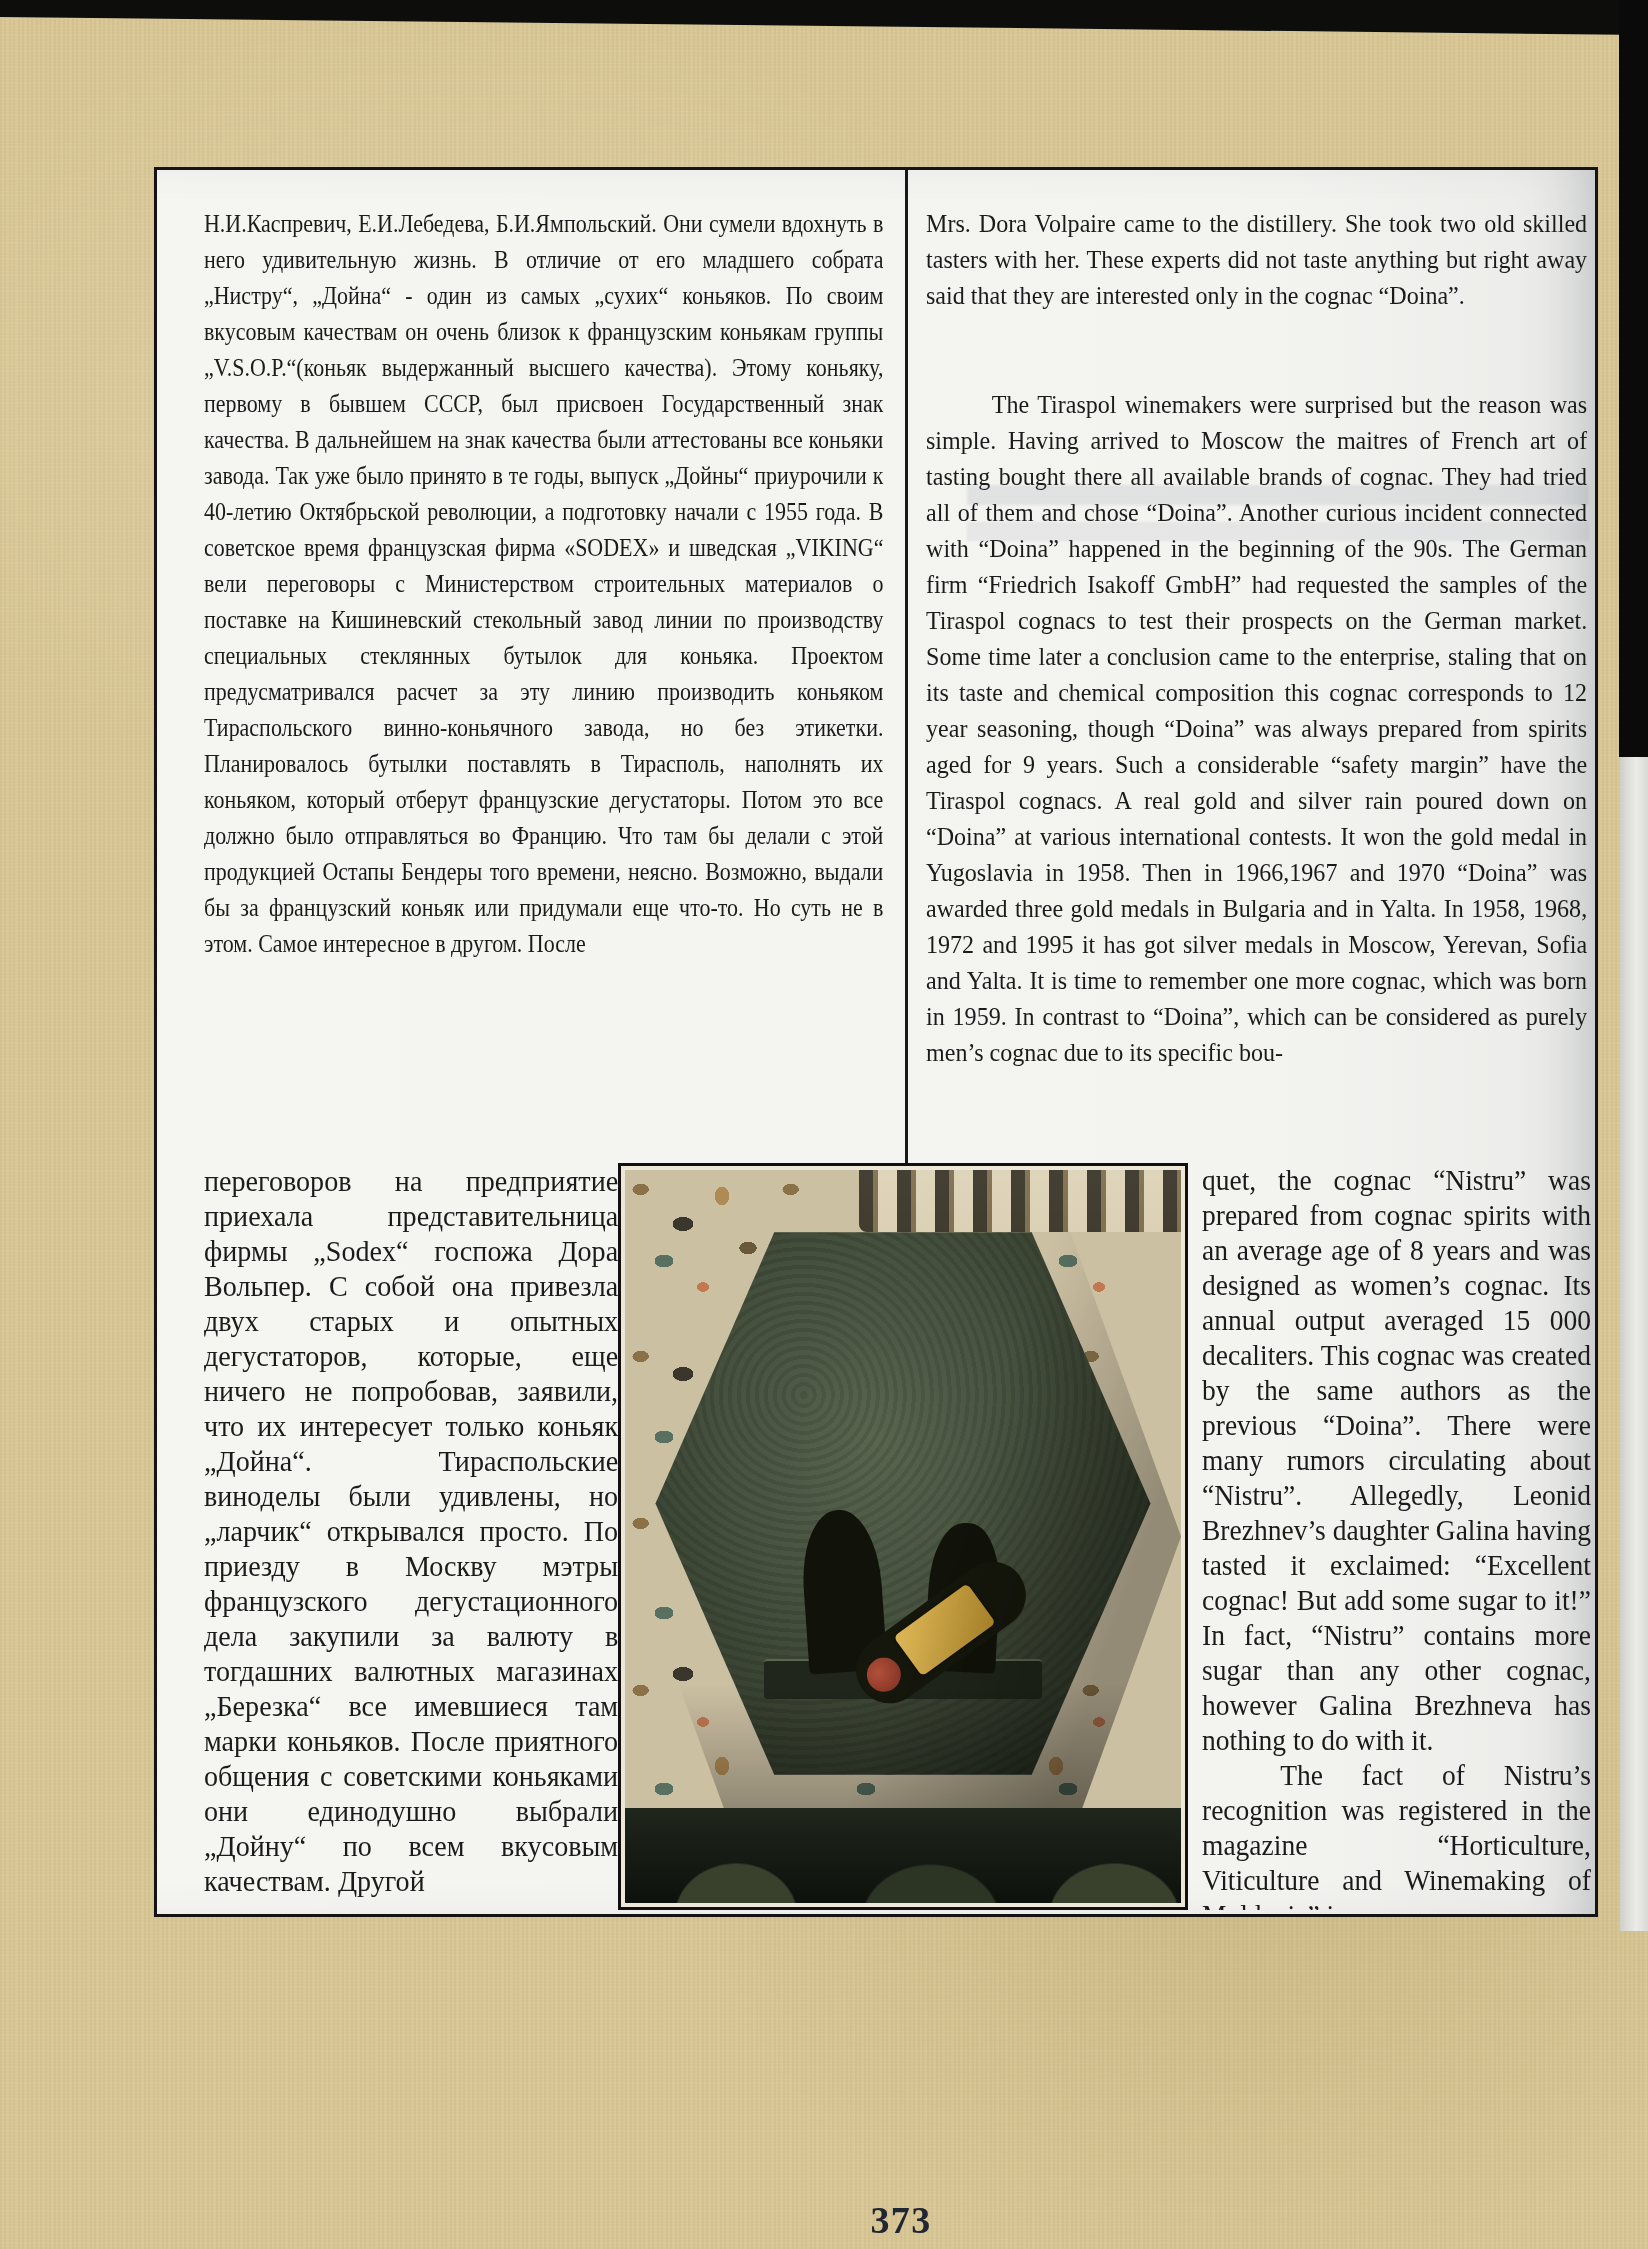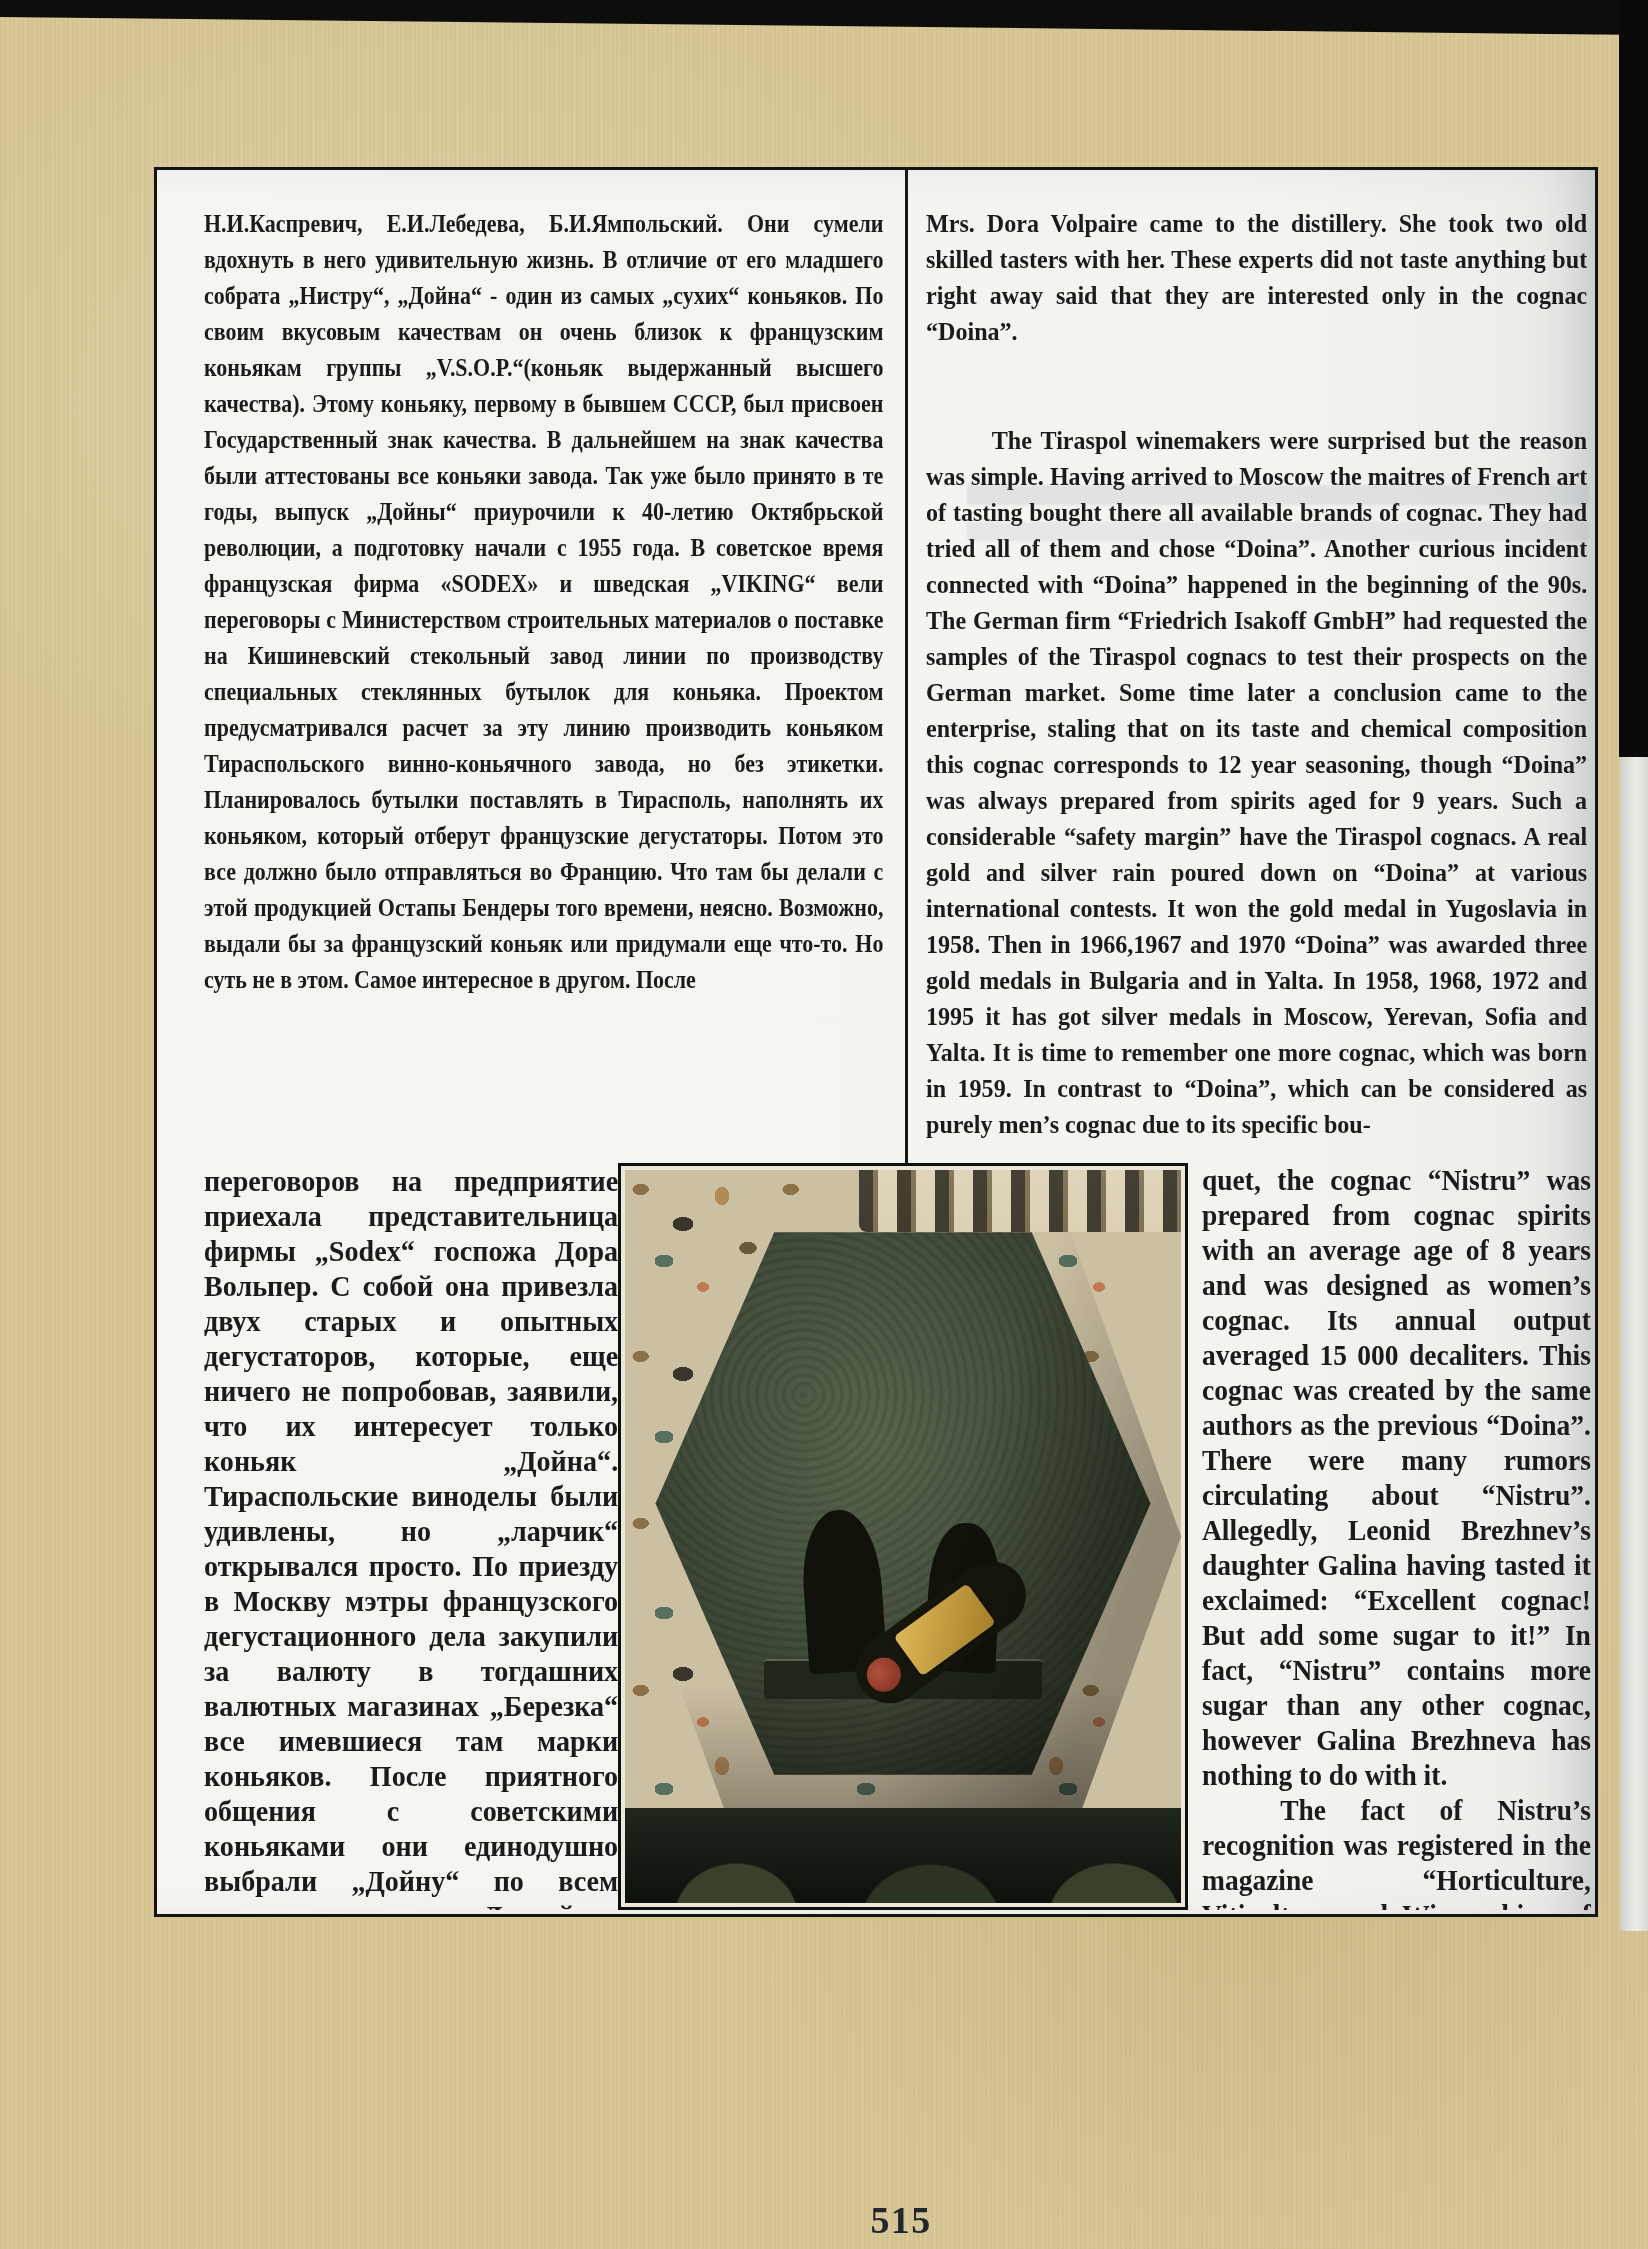--- a/index.html
+++ b/index.html
@@ -14,21 +14,21 @@
   
   .scan-top{position:absolute;left:0;top:0;width:1649px;height:41px;background:#0d0d0c;
     clip-path:polygon(0 0,1649px 0,1649px 35px,0 17px);}
   .scan-right{position:absolute;left:1619px;top:0;width:30px;height:757px;background:#0a0a0a;}
   .page-edge-right{position:absolute;left:1620px;top:757px;width:28.5px;height:1174px;
     background:linear-gradient(90deg,#cfcfca,#ebebe8 55%,#d8d8d3);}
   
   .content{position:absolute;left:154px;top:167px;width:1444px;height:1750px;
     background:linear-gradient(90deg,#f5f5f2 0%,#f3f3f0 78%,#ebebe9 100%);
     border:3.2px solid #141414;box-sizing:border-box;
-    box-shadow:inset -45px 0 58px -32px rgba(90,95,105,.30);font-weight:bold;}
+    box-shadow:inset -45px 0 58px -32px rgba(90,95,105,.30);}
   .inner{position:absolute;left:0;top:0;right:0;bottom:0;}
   .divider{position:absolute;left:748px;top:0;width:2.6px;height:993px;background:#181818;}
   .seg{position:absolute;color:#1b1b1b;text-align:justify;overflow:hidden;transform-origin:0 0;}
   .seg-lw{left:47px;top:36px;width:804px;height:958px;font-size:26px;line-height:36px;transform:scaleX(.845);}
   .seg-rw{left:769px;top:36px;width:714px;height:958px;font-size:26px;line-height:36px;transform:scaleX(.926);}
   .seg-ln{left:47px;top:993px;width:442px;height:747px;font-size:30px;line-height:35px;transform:scaleX(.937);}
   .seg-rn{left:1045px;top:993px;width:403px;height:747px;font-size:28.5px;line-height:35px;transform:scaleX(.965);}
   .seg p{margin:0;}
   .seg-rw .p2{margin-top:73px;text-indent:71px;}
   .seg-rn .p3{text-indent:81px;}
@@ -128,16 +128,16 @@
             </div>
           </div>
           <div class="hex-shade"></div>
           <div class="barrels"></div>
         </div>
       </figure>
 
     </div>
   </div>
 
-  <div class="pagenum">515</div>
+  <div class="pagenum">373</div>
 
 </div>
 
 
 </body></html>

